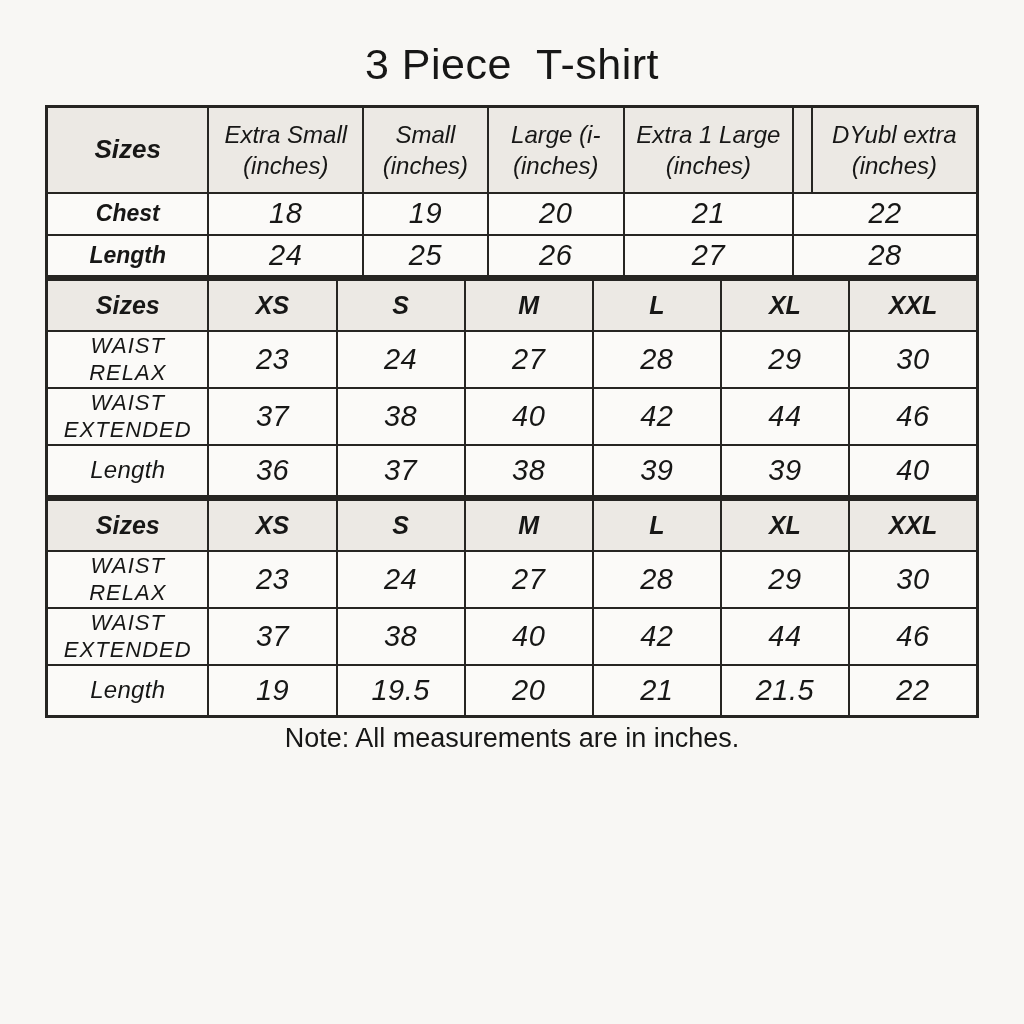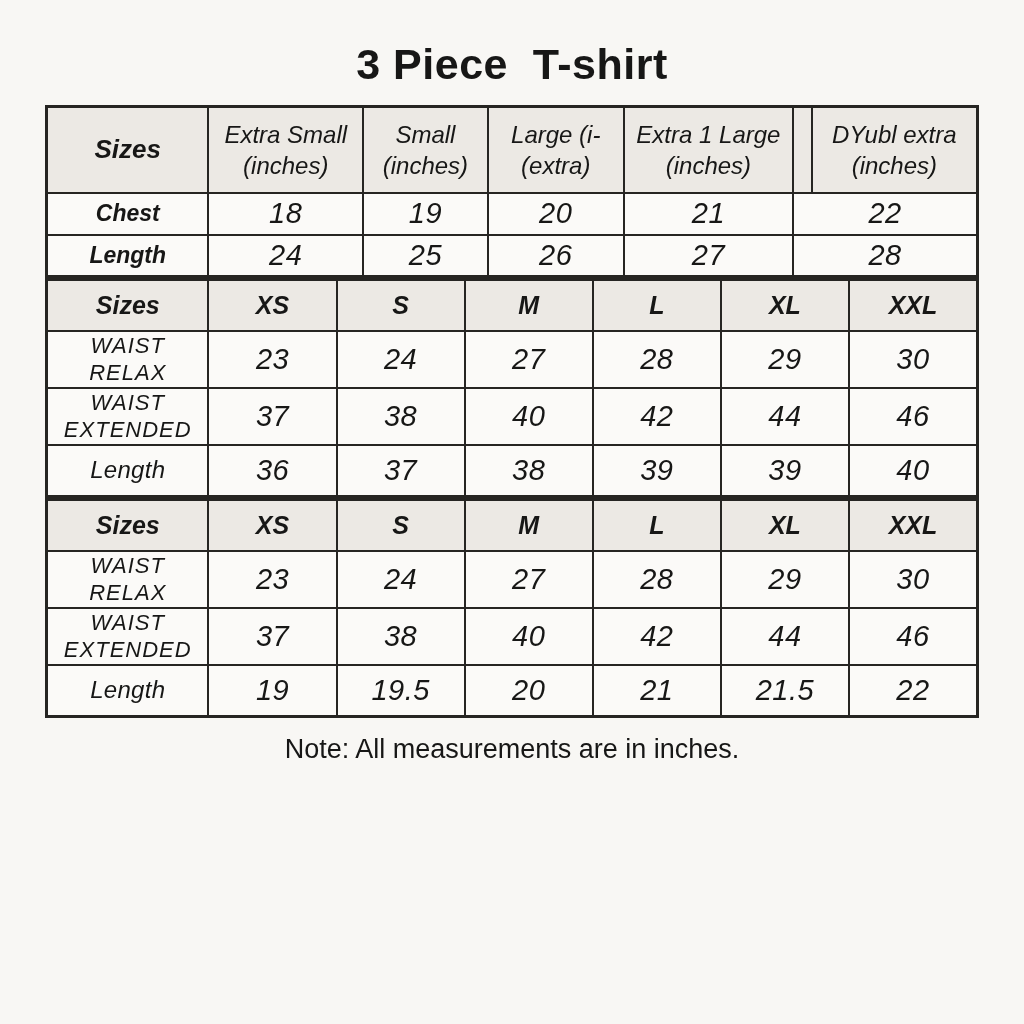--- a/index.html
+++ b/index.html
@@ -7,21 +7,21 @@
     width: 1024px; height: 1024px;
     background: var(--page_background, #f8f7f4);
     font-family: "Liberation Sans", sans-serif;
     color: var(--text, #171716);
     overflow: hidden;
   }
   .sheet { padding: 0 45px; }
 
   .table-title {
     text-align: center;
-    font-weight: bold;
+    font-weight: normal;
     white-space: pre-wrap;
     color: var(--text, #171716);
     letter-spacing: 0.5px;
   }
   .t1 { padding-top: 40px; font-size: 43px; margin-bottom: 16px; }
   .t2 { margin-top: 28px; font-size: 38px; margin-bottom: 12px; }
   .t3 { margin-top: 16px; font-size: 38px; margin-bottom: 12px; }
 
   table.size-table {
     width: 100%;
@@ -56,21 +56,21 @@
   .t-six thead tr { height: 50px; }
   .t-six tbody tr.tall { height: 46px; }
   .t-six tbody tr.short { height: 52px; }
   .t-six th { font-weight: bold; font-size: 25px; }
   .t-six td.row-label { font-size: 22px; line-height: 1.25; letter-spacing: 1px; white-space: pre-line; }
   .t-six td.row-label.plain { font-size: 24px; letter-spacing: 0.3px; }
 
   td.value { font-size: 29px; letter-spacing: 0.5px; }
 
   .note {
-    margin-top: 16px;
+    margin-top: 5px;
     text-align: center;
     font-size: 27px;
     color: var(--text, #171716);
   }
 </style>
 </head>
 <body>
 
 <div class="sheet">
 
@@ -87,21 +87,21 @@
         <col style="width:17.8%">
     </colgroup>
     <thead>
       <tr>
         <th class="col-sizes">Sizes</th>
         <th>Extra Small
 (inches)</th>
         <th>Small
 (inches)</th>
         <th>Large (i-
-(extra)</th>
+(inches)</th>
         <th>Extra 1 Large
 (inches)</th>
         <th class="spacer"></th>
         <th>DYubl extra
 (inches)</th>
       </tr>
     </thead>
     <tbody>
       <tr>
         <td class="row-label">Chest</td>

